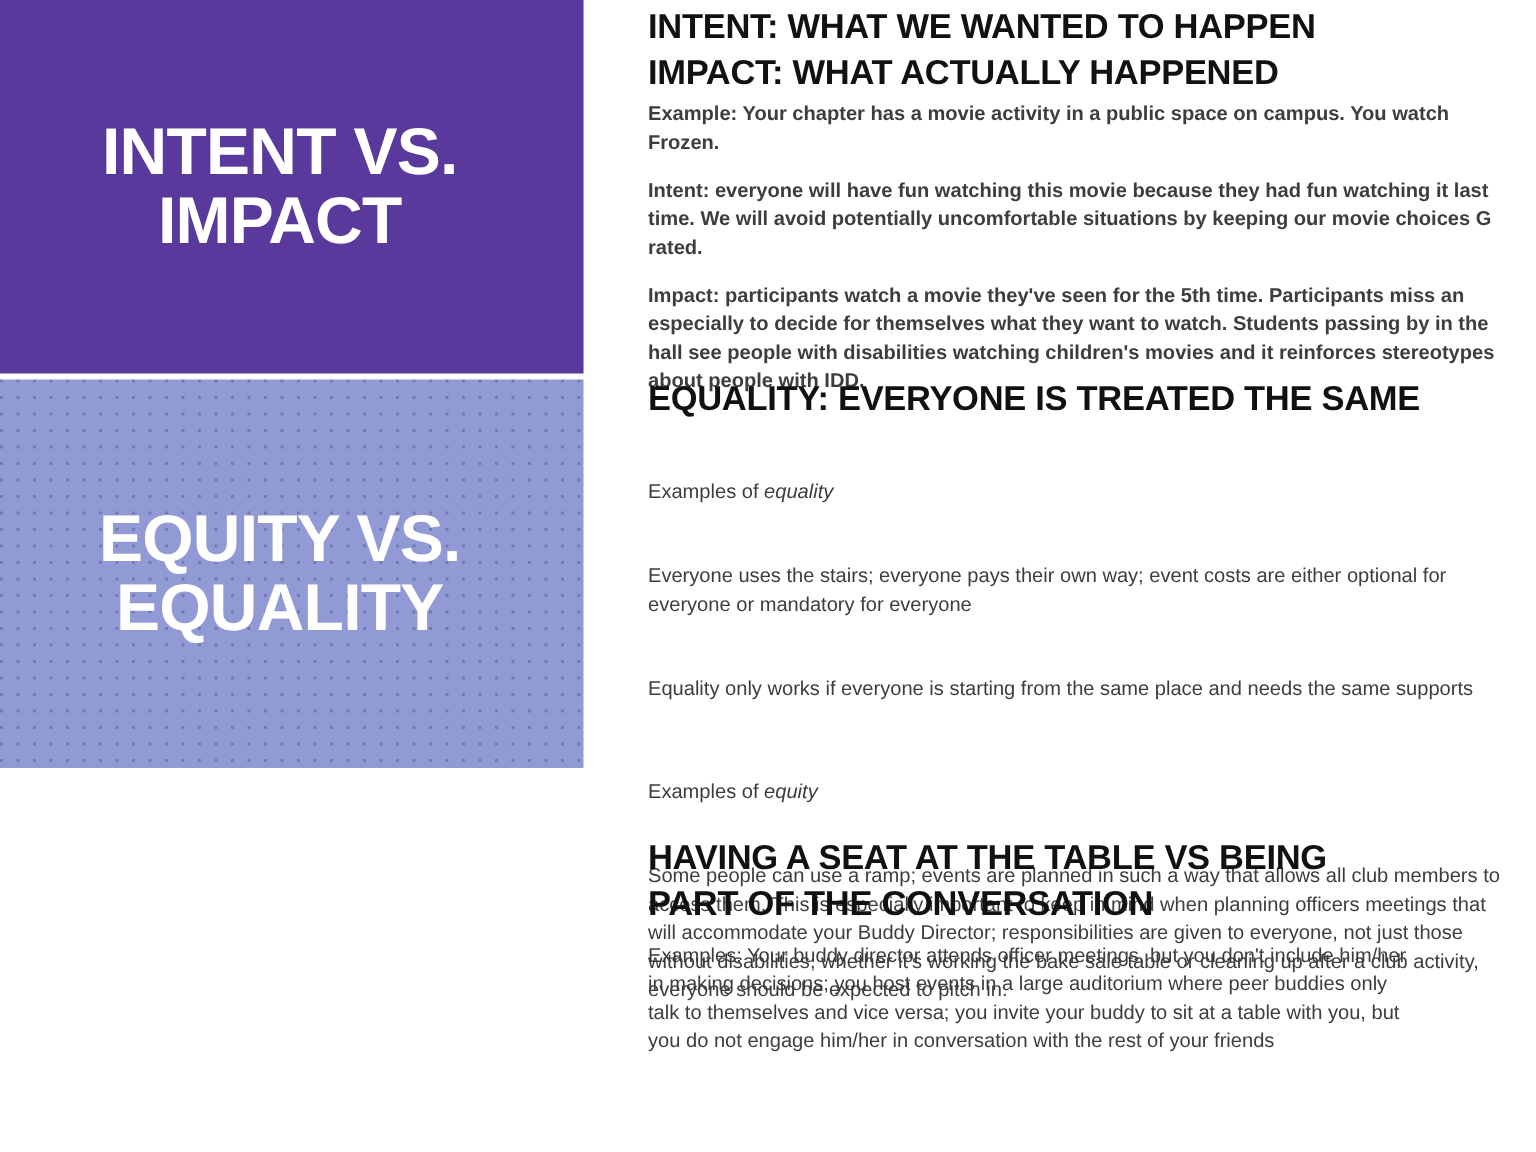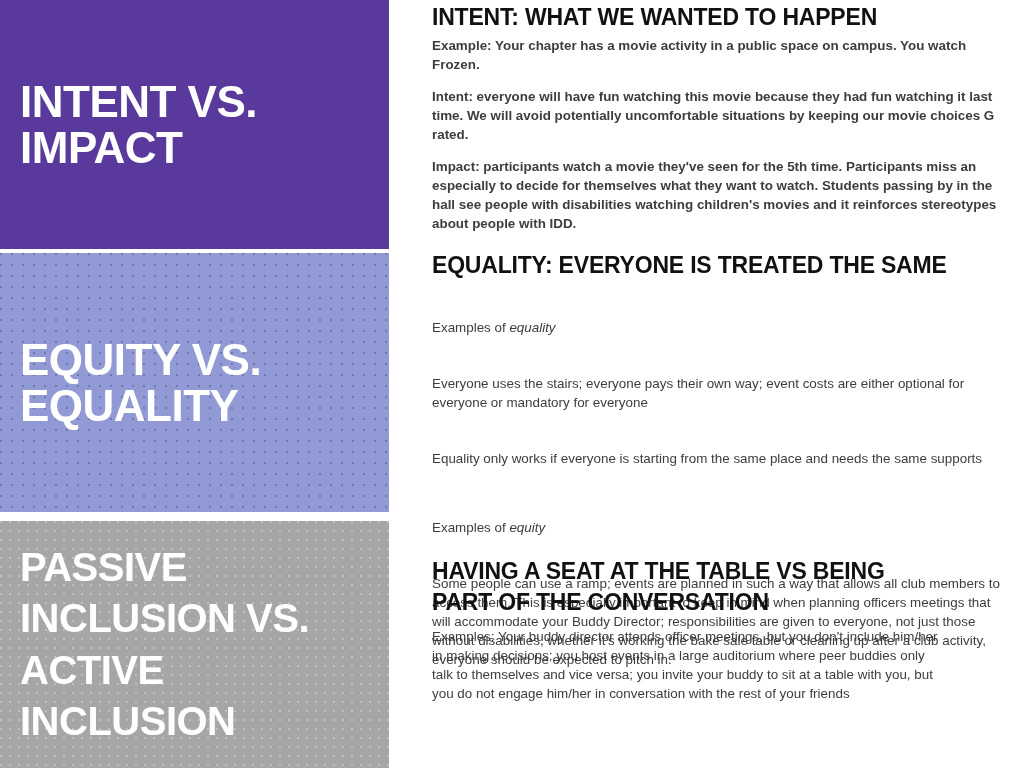--- a/index.html
+++ b/index.html
@@ -29,21 +29,21 @@
     justify-content: flex-end;
     box-sizing: border-box;
     padding-right: 36px;
     padding-left: 20px;
   }
 
   .panel-title {
     color: #ffffff;
     font-family: "Liberation Sans", sans-serif;
     font-weight: bold;
-    text-align: left;
+    text-align: center;
     line-height: 1.04;
     letter-spacing: -0.5px;
     margin: 0;
   }
 
   #panel-intent {
     top: 0;
     height: 249px;
     background: #59399b;
   }
@@ -119,29 +119,27 @@
 <div class="slide">
 
   <div class="panel" id="panel-intent">
     <h1 class="panel-title">INTENT VS. IMPACT</h1>
   </div>
 
   <div class="panel" id="panel-equity">
     <h1 class="panel-title">EQUITY VS. EQUALITY</h1>
   </div>
 
-  <div class="panel" id="panel-inclusion">
-    <h1 class="panel-title">PASSIVE INCLUSION VS. ACTIVE INCLUSION</h1>
-  </div>
 
   <div class="content">
 
     <div class="section" id="section-intent">
       <div class="heading-block">
         <h2 class="section-heading">INTENT: WHAT WE WANTED TO HAPPEN</h2>
+        <h2 class="section-heading">IMPACT: WHAT ACTUALLY HAPPENED</h2>
       </div>
       <p class="body-text">Example: Your chapter has a movie activity in a public space on campus. You watch Frozen.</p>
       <div class="gap-md"></div>
       <p class="body-text">Intent:  everyone will have fun watching this movie because they had fun watching it last time. We will avoid potentially uncomfortable situations by keeping our movie choices G rated.</p>
       <div class="gap-md"></div>
       <p class="body-text">Impact:  participants watch a movie they've seen for the 5th time. Participants miss an especially to decide for themselves what they want to watch. Students passing by in the hall see people with disabilities watching children's movies and it reinforces stereotypes about people with IDD.</p>
     </div>
 
     <div class="section" id="section-equity">
       <div class="heading-block">

